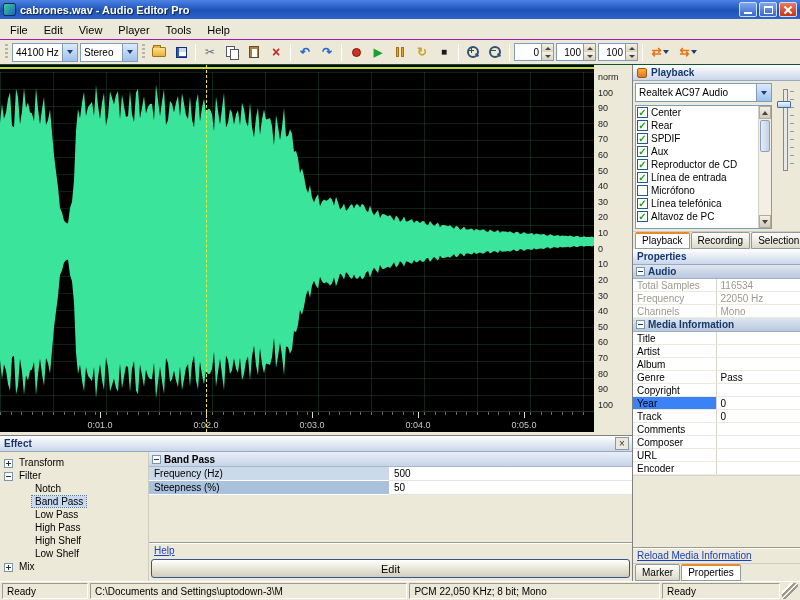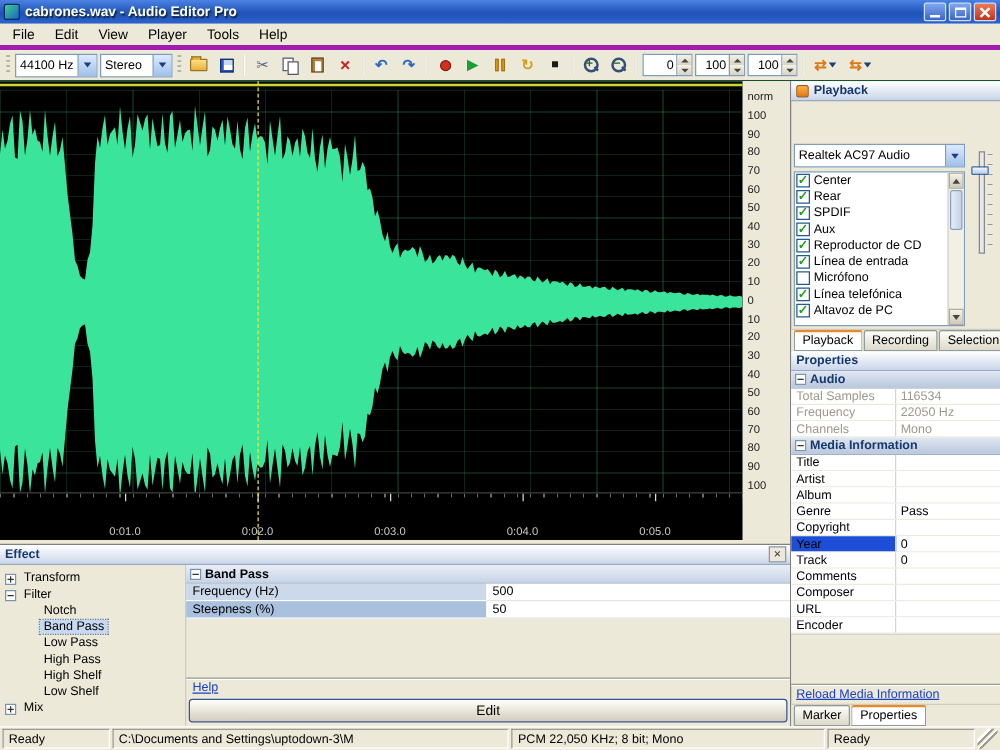--- a/index.html
+++ b/index.html
@@ -18,21 +18,21 @@
   .wbtn{width:18px;height:15px;border:1px solid #cfe0ff;border-radius:2px;display:flex;align-items:center;justify-content:center;
     background:linear-gradient(#7fa6ee,#3a68c8);position:relative;}
   .wbtn.close{background:linear-gradient(#ef7a58,#c23418);}
   .g-min{width:8px;height:2px;background:#fff;margin-top:7px;}
   .g-max{width:9px;height:8px;border:1px solid #fff;border-top:2px solid #fff;}
   .g-x{position:relative;width:10px;height:10px;}
   .g-x::before,.g-x::after{content:'';position:absolute;left:0;top:4px;width:10px;height:2px;background:#fff;}
   .g-x::before{transform:rotate(45deg);} .g-x::after{transform:rotate(-45deg);}
 
   
-  .menubar{height:21px;flex:none;display:flex;align-items:flex-start;background:var(--panel);border-bottom:4px solid #a21caf;padding-left:2px;}
+  .menubar{height:21px;flex:none;display:flex;align-items:flex-end;background:var(--panel);border-bottom:1px solid #a21caf;padding-left:2px;}
   .menu-item{padding:3px 8px;font-size:11px;}
   .toolbar{height:25px;flex:none;display:flex;align-items:center;gap:2px;background:var(--panel);
     border-bottom:1px solid #14532d;padding:0 3px;}
   .tgrip{width:3px;height:16px;background:repeating-linear-gradient(to bottom,#b8b4a4 0 2px,transparent 2px 4px);margin:0 2px;}
   .tsep{width:1px;height:17px;background:#aca899;border-right:1px solid #fff;margin:0 2px;}
   .combo{height:19px;background:#fff;border:1px solid var(--ctl);display:flex;align-items:stretch;font-size:10px;}
   .combo.w64{width:66px;} .combo.w58{width:58px;}
   .combo-text{flex:1;padding:3px 3px 0;white-space:nowrap;overflow:hidden;}
   .combo-btn{width:15px;display:flex;align-items:center;justify-content:center;border-left:1px solid var(--ctl);
     background:linear-gradient(#dceaff,#9fc0ea);}
@@ -69,21 +69,21 @@
   .spin-val{flex:1;text-align:right;padding:3px 2px 0;}
   .spin-btns{width:12px;display:flex;flex-direction:column;border-left:1px solid var(--ctl);}
   .spin-btns i{flex:1;display:flex;align-items:center;justify-content:center;background:linear-gradient(#f4f1e6,#d9d4c2);}
   .spin-btns i.su::after{content:'';border-left:3px solid transparent;border-right:3px solid transparent;border-bottom:3px solid #444;}
   .spin-btns i.sd::after{content:'';border-left:3px solid transparent;border-right:3px solid transparent;border-top:3px solid #444;}
 
   
   .main{flex:1;display:flex;min-height:0;}
   .leftcol{flex:1;display:flex;flex-direction:column;min-width:0;background:var(--panel);}
   .wavestack{flex:1;display:flex;flex-direction:column;position:relative;min-height:0;}
-  .wrow{display:flex;} .wrow.ov{height:7px;} .wrow.wv{flex:1;min-height:0;} .wrow.tl{height:38px;}
+  .wrow{display:flex;} .wrow.ov{height:7px;} .wrow.wv{flex:1;min-height:0;} .wrow.tl{height:21px;}
   .gutter{width:38px;background:var(--panel);}
   .overview{flex:1;background:#05070a;position:relative;}
   .overview::after{content:'';position:absolute;left:0;right:0;top:2px;height:2px;background:#c9d833;}
   .wavewrap{flex:1;position:relative;background-color:#000;overflow:hidden;
     background-image:
       repeating-linear-gradient(to right, rgba(60,170,115,.22) 0 1px, transparent 1px 53px),
       repeating-linear-gradient(to bottom, rgba(60,170,115,.20) 0 1px, transparent 1px 17px);}
   .wavewrap svg{display:block;position:absolute;left:0;top:0;}
   .scale{width:38px;background:var(--panel);display:flex;flex-direction:column;justify-content:space-between;
     padding:1px 0 1px 4px;font-size:9px;color:#222;line-height:1;}
@@ -124,21 +124,21 @@
   .espacer{flex:1;}
   .help-row{height:16px;flex:none;display:flex;align-items:center;padding-left:5px;
     border-top:1px solid #9d9a90;box-shadow:inset 0 1px 0 #fff;}
   a.linky{color:#1a40c8;font-size:10px;text-decoration:underline;cursor:pointer;}
   .apply-row{flex:none;padding:1px 2px 3px;}
   .apply-row button{width:100%;height:19px;font-family:inherit;font-size:11px;border:1px solid #35568c;border-radius:3px;
     background:linear-gradient(#ffffff,#ece9db 45%,#cfccc0);}
 
   
   .right-panel{width:168px;flex:none;display:flex;flex-direction:column;background:var(--panel);border-left:1px solid #808080;min-height:0;}
-  .pb-body{height:150px;flex:none;display:flex;padding:2px;margin-top:32px;}
+  .pb-body{height:150px;flex:none;display:flex;padding:2px;}
   .pb-left{flex:1;display:flex;flex-direction:column;min-width:0;}
   .combo.dev{height:19px;margin-bottom:3px;}
   .chanlist{flex:1;position:relative;background:#fff;border:1px solid var(--ctl);overflow:hidden;}
   .chan-items{position:absolute;left:0;top:0;right:13px;bottom:0;}
   .chan-row{display:flex;align-items:center;height:13px;padding-left:1px;}
   .checkbox{width:11px;height:11px;flex:none;border:1px solid #215a8f;background:#fff;margin-right:3px;
     display:flex;align-items:center;justify-content:center;font-size:10px;line-height:10px;font-weight:bold;color:#1da11d;}
   .chan-label{font-size:10px;white-space:nowrap;overflow:hidden;}
   .vscroll{position:absolute;right:0;top:0;bottom:0;width:13px;background:#f2f0e4;border-left:1px solid #d4d0c8;display:flex;flex-direction:column;}
   .sarrow{height:13px;flex:none;background:linear-gradient(#f4f1e6,#cfcaba);border:1px solid #b0ab9a;display:flex;align-items:center;justify-content:center;}
@@ -157,21 +157,21 @@
   .tab{font-size:10px;padding:2px 6px 2px;border:1px solid var(--bord);border-radius:2px 2px 0 0;margin-right:1px;
     background:linear-gradient(#fdfdfb,#ddd9ca);white-space:nowrap;}
   .tab.active{background:#fff;border-top:2px solid #e68b2c;padding-top:1px;}
   .props{flex:none;background:#fff;}
   .sec-hdr{height:14px;display:flex;align-items:center;gap:3px;padding-left:3px;
     background:linear-gradient(#dfe6f0,#b9c8de);border-bottom:1px solid #9fb0c6;font-size:10px;font-weight:bold;color:#16396c;}
   .prow{display:flex;height:13px;font-size:10px;border-bottom:1px solid #eceadf;background:#fff;}
   .plabel{width:50%;flex:none;padding:1px 0 0 4px;border-right:1px solid #d8d5c8;white-space:nowrap;overflow:hidden;}
   .pvalue{flex:1;padding:1px 0 0 4px;white-space:nowrap;overflow:hidden;}
   .prow.ro .plabel,.prow.ro .pvalue{color:#9c9a8e;}
-  .prow.sel .plabel{background:#1d4ed8;}
+  .prow.sel .plabel{background:#3b82f6;}
   .props-filler{flex:1;background:var(--panel);border-top:1px solid #d8d5c8;}
   .link-row{height:16px;flex:none;display:flex;align-items:center;padding-left:4px;
     border-top:1px solid #9d9a90;box-shadow:inset 0 1px 0 #fff;}
 
   
   .statusbar{height:19px;flex:none;display:flex;gap:2px;align-items:stretch;background:var(--panel);padding:1px 2px;border-top:1px solid #fff;}
   .scell{border:1px solid;border-color:#9d9a90 #fff #fff #9d9a90;padding:2px 4px 0;font-size:10px;white-space:nowrap;overflow:hidden;}
   .scell.c1{width:86px;flex:none;}
   .scell.c2{flex:1.15;}
   .scell.c3{flex:0.9;}

